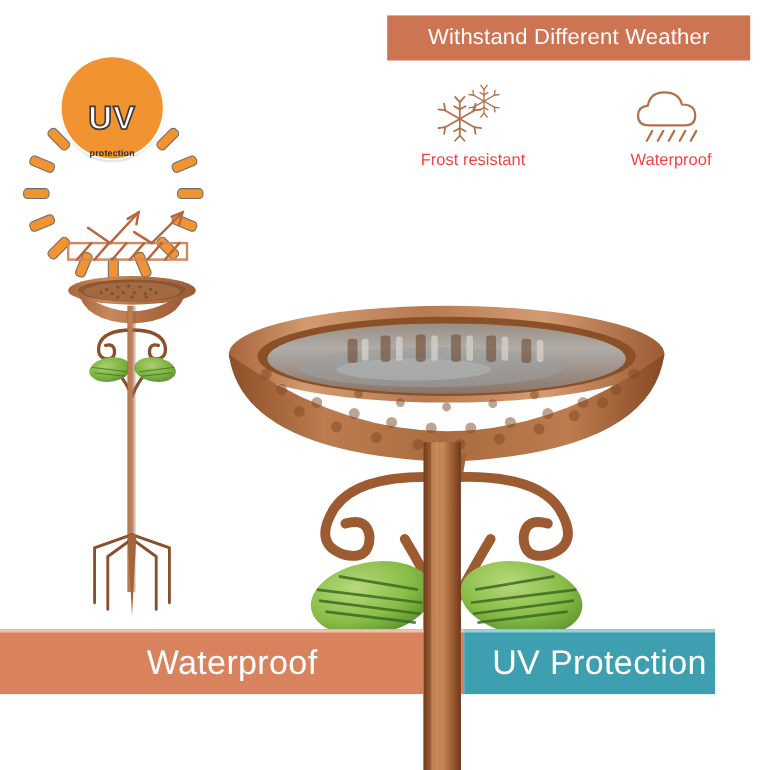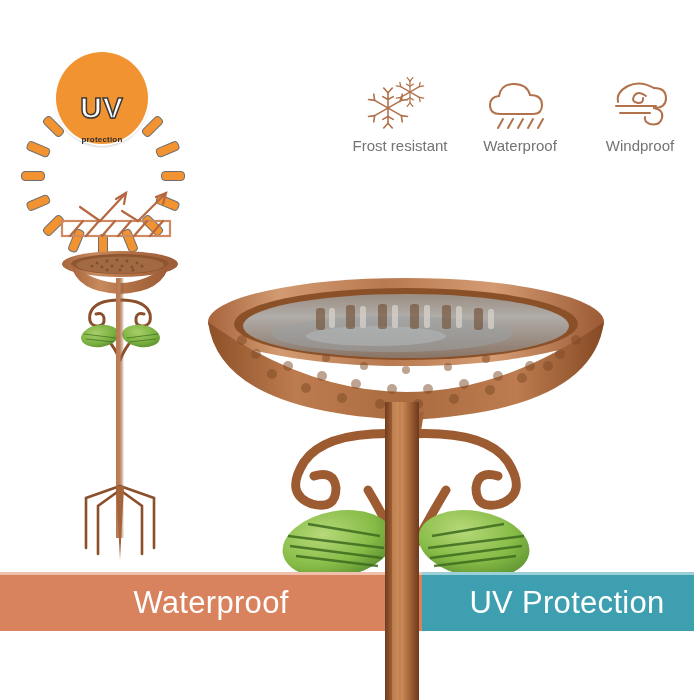--- a/index.html
+++ b/index.html
@@ -52,21 +52,21 @@
     justify-content: flex-end;
   }
   .weather-item .w-icon {
     height: 58px;
     display: flex;
     align-items: center;
     justify-content: center;
   }
   .weather-item .w-label {
     font-size: 15px;
-    color: #737373;
+    color: #ef4444;
     margin-top: 4px;
     white-space: nowrap;
   }
 
   
   .uv-badge {
     position: absolute;
     left: 18px;
     top: 14px;
     width: 168px;
@@ -153,21 +153,21 @@
   }
   .banner-left {
     left: 0;
     width: 422px;
     background: #d9825e;
     border-top: 3px solid #efc0ab;
     justify-content: center;
   }
   .banner-right {
     left: 422px;
-    width: 272px;
+    width: 228px;
     background: #3d9fb0;
     border-top: 3px solid #9bd0d8;
     justify-content: center;
   }
   .banner .banner-text {
     color: #ffffff;
     font-size: 31px;
     white-space: nowrap;
     letter-spacing: 0.3px;
   }
@@ -442,20 +442,23 @@
           <stop offset="0.5" stop-color="#c98a58"></stop>
           <stop offset="0.78" stop-color="#9c5b30"></stop>
           <stop offset="1" stop-color="#6b3a1e"></stop>
         </linearGradient>
       </defs>
       <rect x="0" y="0" width="34" height="140" fill="url(#fpole)"></rect>
       <rect x="7" y="0" width="7" height="140" fill="#d79a68" opacity="0.5"></rect>
     </svg>
   </div>
 
+  <div class="header-bar">
+    <span class="title">Withstand Different Weather</span>
+  </div>
 
   <div class="weather-row">
 
     <div class="weather-item">
       <div class="w-icon">
         <svg width="72" height="56" viewBox="0 0 72 56">
           <g stroke="#b0714b" stroke-width="1.7" fill="none" stroke-linecap="round">
             <g transform="translate(46,16) scale(0.72)">
               <line x1="0" y1="-15" x2="0" y2="15"></line>
               <line x1="-13" y1="-7.5" x2="13" y2="7.5"></line>
@@ -489,31 +492,16 @@
             <line x1="24" y1="52" x2="29" y2="43"></line>
             <line x1="34" y1="52" x2="39" y2="43"></line>
             <line x1="44" y1="52" x2="49" y2="43"></line>
             <line x1="54" y1="52" x2="59" y2="43"></line>
           </g>
         </svg>
       </div>
       <div class="w-label">Waterproof</div>
     </div>
 
-    <div class="weather-item">
-      <div class="w-icon">
-        <svg width="72" height="56" viewBox="0 0 72 56">
-          <g stroke="#b0714b" stroke-width="2" fill="none" stroke-linecap="round">
-            <path d="M50 12 Q36 4 24 10 Q12 16 14 26"></path>
-            <path d="M50 12 Q62 12 62 22 Q62 32 50 32"></path>
-            <path d="M50 32 Q60 34 58 42 Q56 50 46 48 Q40 46 41 41"></path>
-            <path d="M42 20 Q34 14 30 20 Q27 26 34 27 Q40 27 39 22"></path>
-            <line x1="12" y1="30" x2="52" y2="30"></line>
-            <line x1="16" y1="37" x2="46" y2="37"></line>
-          </g>
-        </svg>
-      </div>
-      <div class="w-label">Windproof</div>
-    </div>
 
   </div>
 
 </div>
 
 </body></html>

